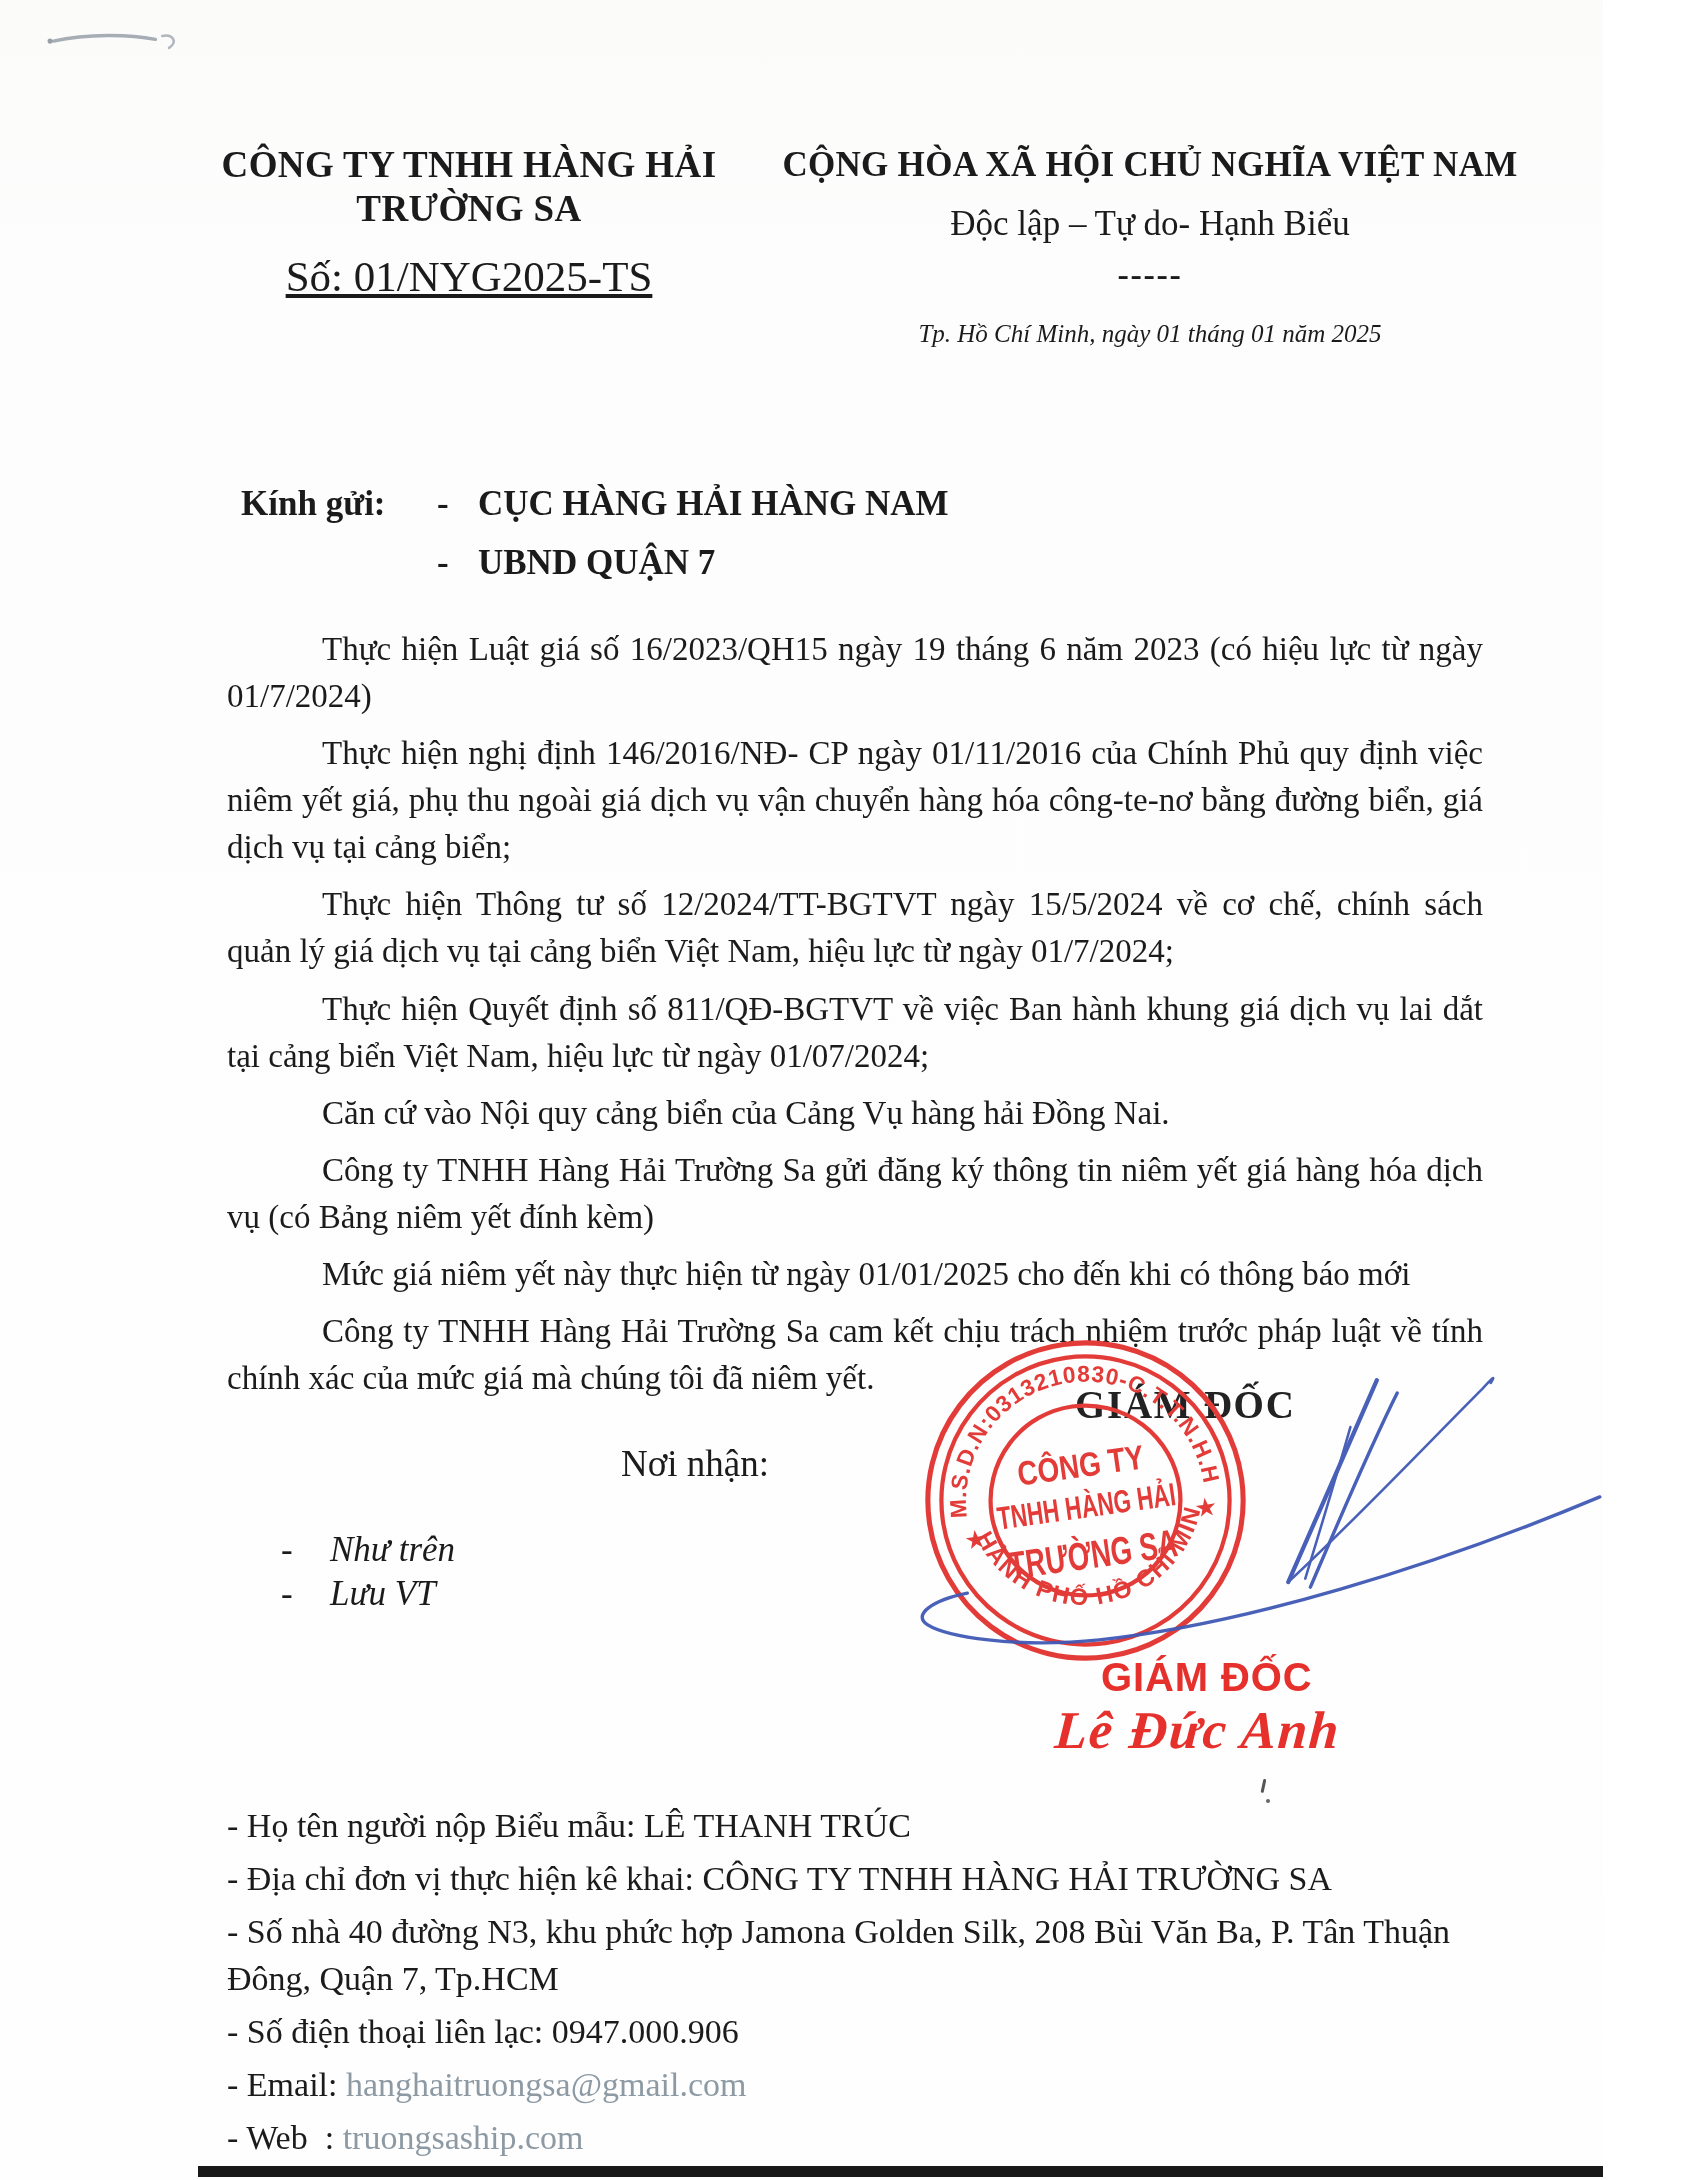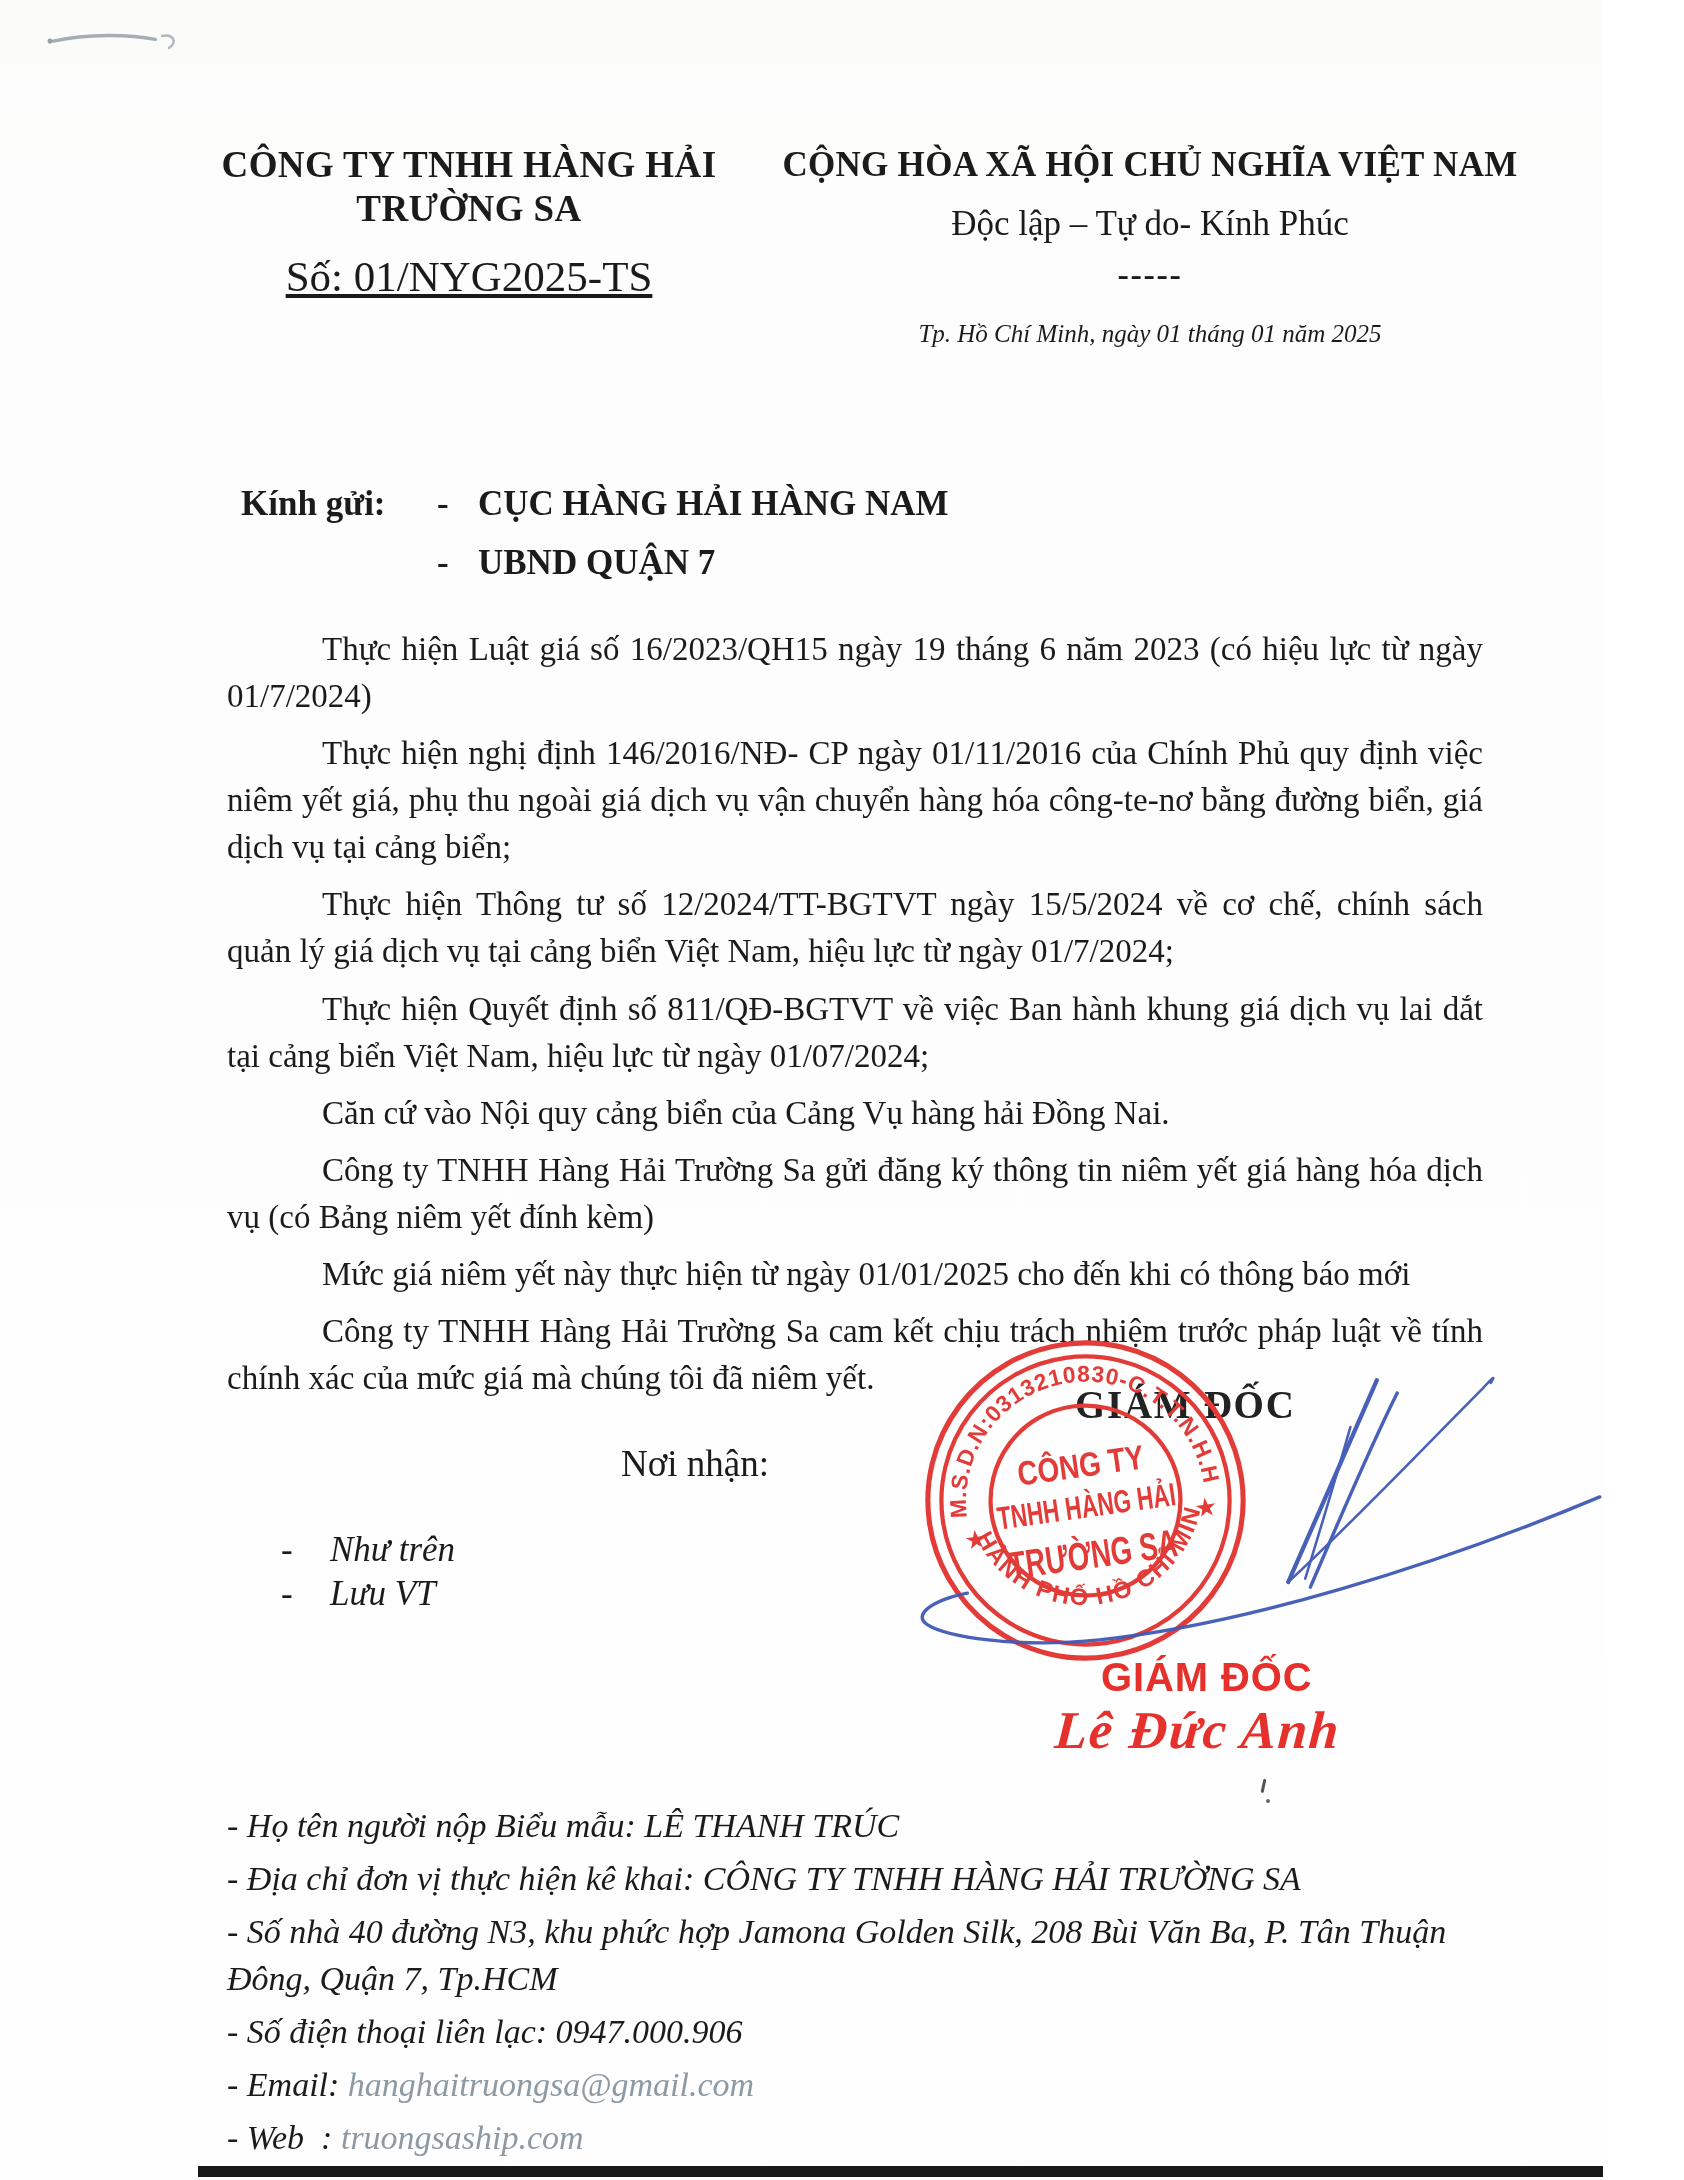--- a/index.html
+++ b/index.html
@@ -55,21 +55,21 @@
     position:absolute;left:1055px;top:1700px;width:358px;
     font-style:italic;font-weight:bold;font-size:53px;color:#e5302c;
     letter-spacing:1.7px;transform:skewX(-4deg);
   }
   .artifact-mark{
     position:absolute;left:1262px;top:1779px;width:3.4px;height:13.6px;
     background:#555;transform:rotate(12deg);border-radius:1.7px;
   }
   .artifact-dot{position:absolute;left:1266px;top:1799px;width:4.3px;height:4.3px;background:#666;border-radius:50%;}
   
-  .footer{position:absolute;left:227px;top:1802px;width:1269px;font-style:italic;}
+  .footer{position:absolute;left:227px;top:1802px;width:1269px;}
   .footer p{font-size:34px;line-height:47px;margin:0 0 6px 0;white-space:pre-wrap;}
   .muted{color:#8d9aa4;}
   
   .pencil-svg{position:absolute;left:43px;top:19px;width:162px;height:51px;}
   .scan-bar{position:absolute;left:198px;top:2166px;width:1487px;height:11px;background:#181818;}
 </style>
 </head>
 <body>
 
 <div class="page">
@@ -83,21 +83,21 @@
   <div class="hdr-left">
     <div class="company-name">
       <div>CÔNG TY TNHH HÀNG HẢI</div>
       <div>TRƯỜNG SA</div>
     </div>
     <div class="doc-number">Số: 01/NYG2025-TS</div>
   </div>
 
   <div class="hdr-right">
     <div class="national-title">CỘNG HÒA XÃ HỘI CHỦ NGHĨA VIỆT NAM</div>
-    <div class="motto">Độc lập – Tự do- Kính Phúc</div>
+    <div class="motto">Độc lập – Tự do- Hạnh Biểu</div>
     <div class="motto-sep">-----</div>
     <div class="place-date">Tp. Hồ Chí Minh, ngày 01 tháng 01 năm 2025</div>
   </div>
 
   <div class="recipients">
     <div class="recip-row">
       <div class="recip-label">Kính gửi:</div>
       <div class="recip-dash">-</div>
       <div class="recip-name">CỤC HÀNG HẢI HÀNG NAM</div>
     </div>

